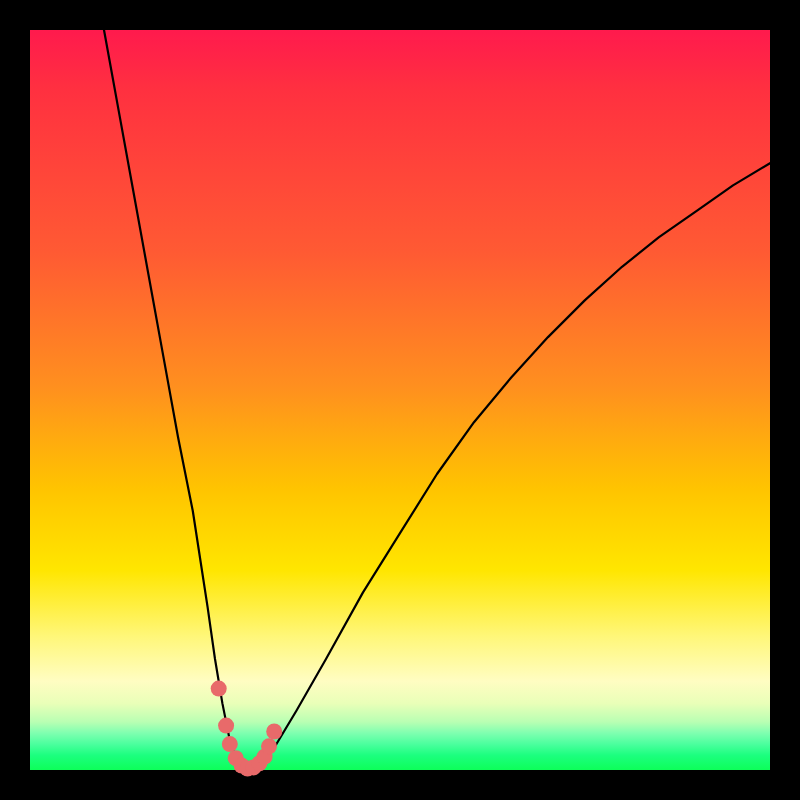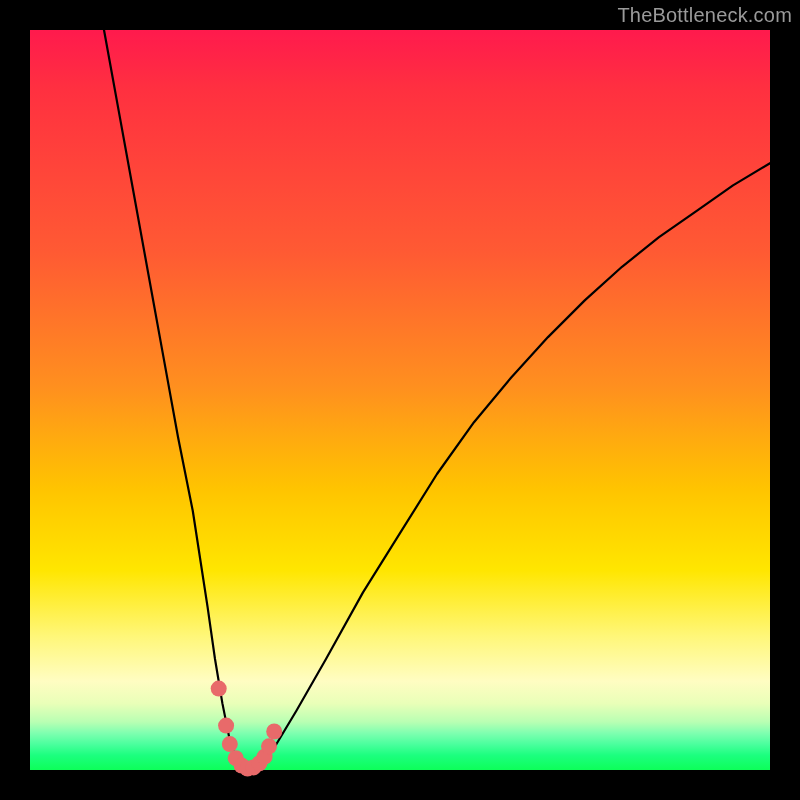--- a/index.html
+++ b/index.html
@@ -57,21 +57,20 @@
     top: 0;
     width: 740px;
     height: 740px;
     overflow: visible;
   }
 </style>
 </head>
 <body>
 
 <div class="outer">
-  <div class="watermark">TheBottleneck.com</div>
   <div class="plot">
     <svg class="curve" viewBox="0 0 740 740">
       <path id="main-curve" fill="none" stroke="#000" stroke-width="2.2" stroke-linecap="round" stroke-linejoin="round" d="M74.00 0.00 L88.80 81.40 L103.60 162.80 L118.40 244.20 L133.20 325.60 L148.00 407.00 L162.80 481.00 L177.60 577.20 L185.00 629.00 L192.40 673.40 L199.80 710.40 L207.20 732.60 L214.60 738.52 L222.00 740.00 L225.70 739.26 L229.40 735.56 L244.20 717.80 L266.40 680.80 L296.00 629.00 L333.00 562.40 L370.00 503.20 L407.00 444.00 L444.00 392.20 L481.00 347.80 L518.00 307.10 L555.00 270.10 L592.00 236.80 L629.00 207.20 L666.00 181.30 L703.00 155.40 L740.00 133.20"></path>
       <g id="highlight-dots">
           <circle cx="188.70" cy="658.60" r="8" fill="#e86a6a"></circle>
           <circle cx="196.10" cy="695.60" r="8" fill="#e86a6a"></circle>
           <circle cx="199.80" cy="714.10" r="8" fill="#e86a6a"></circle>
           <circle cx="205.72" cy="728.16" r="8" fill="#e86a6a"></circle>
           <circle cx="211.64" cy="735.56" r="8" fill="#e86a6a"></circle>
           <circle cx="217.56" cy="738.52" r="8" fill="#e86a6a"></circle>

